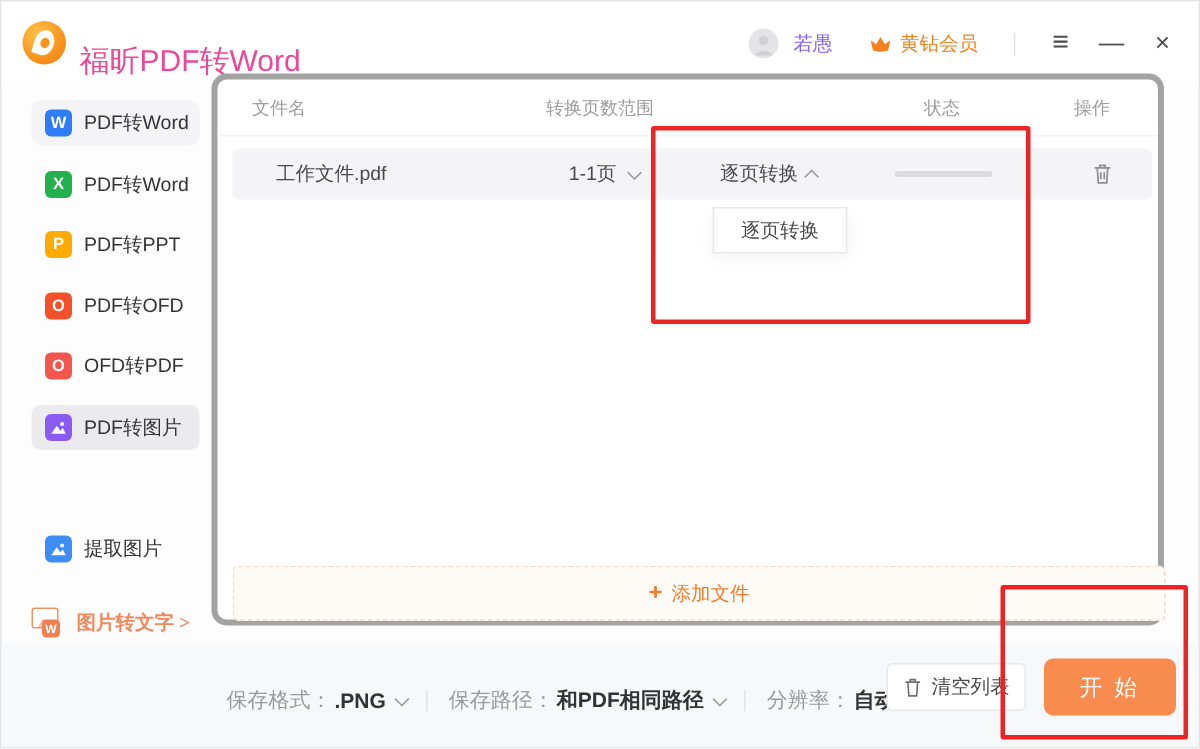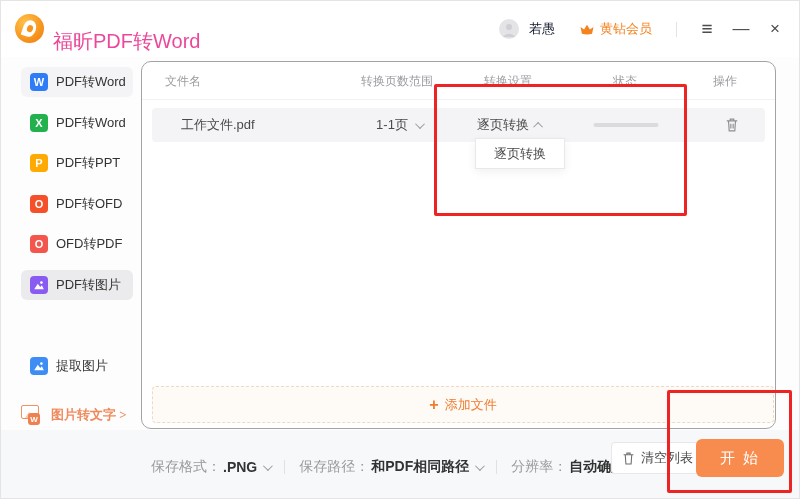--- a/index.html
+++ b/index.html
@@ -11,21 +11,21 @@
   .titlebar { position:absolute; left:0; top:0; width:100%; height:56px; background:#ffffff; }
   .logo { position:absolute; left:14px; top:13px; width:29px; height:29px; border-radius:50%;
           background:radial-gradient(circle at 35% 30%, #ffc24a, #f7941d 60%, #f07818); }
   .logo-swirl { position:absolute; left:8px; top:6px; width:13px; height:17px; background:#ffffff;
           border-radius:60% 60% 60% 8%; transform:rotate(18deg); }
   .logo-dot { position:absolute; left:4px; top:5px; width:6px; height:7px; background:#f7941d; border-radius:50%; }
   .app-title { position:absolute; left:52px; top:12px; height:56px; line-height:56px; font-size:20px; color:#ec4899; }
   .tb-right { position:absolute; right:12px; top:0; height:56px; display:flex; align-items:center; gap:10px; }
   .avatar { width:20px; height:20px; border-radius:50%; background:#e4e4e7; position:relative; overflow:hidden; }
   .avatar svg { position:absolute; left:2px; top:3px; }
-  .username { font-size:13px; color:#0f172a; margin-right:14px; }
+  .username { font-size:13px; color:#8b5cf6; margin-right:14px; }
   .member { display:flex; align-items:center; gap:5px; cursor:pointer; }
   .member-label { font-size:13px; color:#f5821f; }
   .tb-divider { width:1px; height:15px; background:#e3e3e5; margin:0 8px 0 14px; }
   .win-btn { font-size:17px; color:#4c4c4c; width:24px; text-align:center; cursor:pointer; line-height:24px; }
   .win-btn.menu { font-size:19px; }
 
   
   .sidebar { position:absolute; left:0; top:56px; width:140px; bottom:68px; background:transparent; }
   .side-item { position:absolute; left:20px; width:112px; height:30px; display:flex; align-items:center;
                gap:8px; padding-left:9px; border-radius:6px; cursor:pointer; }
@@ -39,22 +39,22 @@
   .i-img2pdf { background:#1ccfc4; } .i-extract { background:#3d8df5; }
   .ocr-item { position:absolute; left:20px; top:341px; width:118px; height:34px; display:flex; align-items:center; gap:8px; cursor:pointer; }
   .ocr-icon { position:relative; width:22px; height:20px; flex:0 0 22px; }
   .ocr-frame { position:absolute; left:0; top:0; width:18px; height:14px; border:1.5px solid #f0935f; border-radius:2px; background:#fff; }
   .ocr-peak { position:absolute; left:3px; top:6px; width:0; height:0; border-left:4px solid transparent; border-right:4px solid transparent; border-bottom:6px solid #f6c9a8; }
   .ocr-badge { position:absolute; left:7px; top:8px; width:12px; height:12px; border-radius:3px; background:#f08050;
                color:#fff; font-size:8px; font-weight:bold; display:flex; align-items:center; justify-content:center; }
   .ocr-label { font-size:13px; font-weight:bold; color:#f08a5c; white-space:nowrap;font-family:Liberation Serif, serif; }
 
   
-  .card { position:absolute; left:140px; top:60px; width:635px; height:368px; background:#ffffff;
-          border:1px solid #a3a3a3; border-radius:10px; }
+  .card { position:absolute; left:140px; top:48px; width:635px; height:368px; background:#ffffff;
+          border:4px solid #a3a3a3; border-radius:10px; }
   .thead { position:absolute; left:0; top:0; width:100%; height:38px; border-bottom:1px solid #f2f2f4; }
   .th { position:absolute; top:0; height:38px; line-height:38px; font-size:12px; color:#9c9ca1; white-space:nowrap; }
   .th.c1 { left:23px; }
   .th.c2 { left:255px; transform:translateX(-50%); }
   .th.c3 { left:366px; transform:translateX(-50%); }
   .th.c4 { left:483px; transform:translateX(-50%); }
   .th.c5 { left:583px; transform:translateX(-50%); }
 
   .file-row { position:absolute; left:10px; top:46px; width:613px; height:34px; background:#f4f4f6; border-radius:4px; }
   .cell { position:absolute; top:0; height:34px; display:flex; align-items:center; font-size:13px; color:#4a4a4a; white-space:nowrap; }
@@ -81,21 +81,21 @@
   .add-label { color:#f07c2f; font-size:13px; }
 
   
   .footer { position:absolute; left:0; bottom:0; width:100%; height:68px; background:#f7f8fa; }
   .opts { position:absolute; left:150px; top:28px; display:flex; align-items:center; font-size:14px;justify-content:space-between; }
   .opt { display:flex; align-items:center; cursor:pointer; }
   .opt-label { color:#9a9a9e; }
   .opt-value { color:#333; font-weight:bold; margin-left:2px; }
   .opt .chev { margin-left:6px; }
   .opt-div { width:1px; height:14px; background:#e1e1e4; margin:0 14px; }
-  .clear-btn { position:absolute; left:610px; top:12px; width:93px; height:32px; background:#fff;
+  .clear-btn { position:absolute; left:590px; top:12px; width:93px; height:32px; background:#fff;
                border:1px solid #e7e7e9; border-radius:4px; display:flex; align-items:center; justify-content:center;
                gap:6px; font-size:13px; color:#4a4a4a; cursor:pointer; }
   .start-btn { position:absolute; left:695px; top:9px; width:88px; height:38px; background:#f88b4e; border:none;
                border-radius:6px; color:#ffffff; font-size:15px; letter-spacing:2px; cursor:pointer;
                display:flex; align-items:center; justify-content:center; }
 
   
   .annot { position:absolute; border:3px solid #ee2424; border-radius:2px; z-index:9; pointer-events:none; }
   .annot1 { left:433px; top:83px; width:253px; height:132px; }
   .annot2 { left:666px; top:389px; width:125px; height:103px; }
@@ -180,21 +180,20 @@
         <span class="ocr-badge">W</span>
       </span>
       <span class="ocr-label">图片转文字 &gt;</span>
     </div>
   </div>
 
   <div class="card">
     <div class="thead">
       <span class="th c1">文件名</span>
       <span class="th c2">转换页数范围</span>
-      <span class="th c3">转换设置</span>
       <span class="th c4">状态</span>
       <span class="th c5">操作</span>
     </div>
 
     <div class="file-row">
       <span class="cell c1">工作文件.pdf</span>
       <span class="cell c2">
         <span>1-1页</span>
         <span class="chev down"></span>
       </span>

